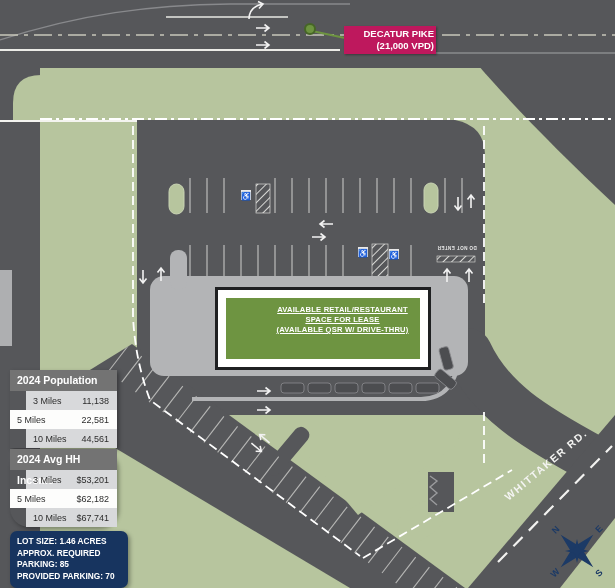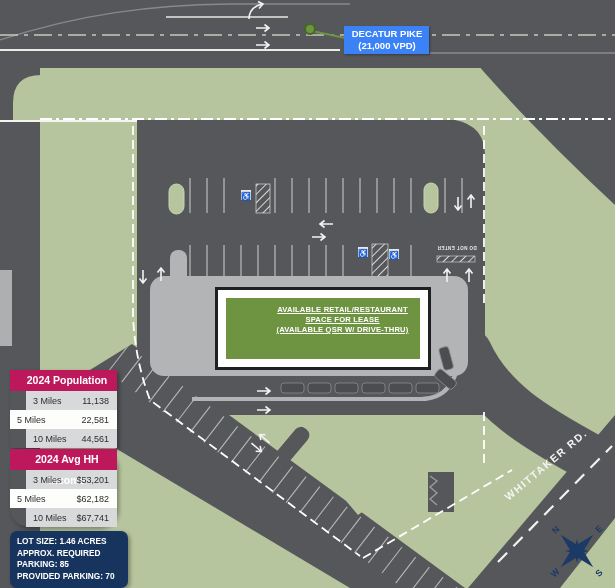--- a/index.html
+++ b/index.html
@@ -1,39 +1,39 @@
 <!DOCTYPE html>
 <html><head>
 <meta charset="utf-8">
 <style>
   html,body{margin:0;padding:0;background:#e8e8e8;}
   #stage{position:relative;width:615px;height:588px;overflow:hidden;
          font-family:"Liberation Sans",sans-serif;background:#b7c59e;}
   #plan{position:absolute;left:0;top:0;}
   .overlay{position:absolute;z-index:5;}
   
-  #decatur-badge{left:344px;top:26px;width:80px;background:#3b82f6;color:#fff;
-    text-align:center;padding:2px 2px 3px 3px;font-weight:bold;font-size:9.5px;line-height:11.5px;
+  #decatur-badge{left:344px;top:26px;width:80px;background:#be185d;color:#fff;
+    text-align:right;padding:2px 2px 3px 10px;font-weight:bold;font-size:9.5px;line-height:11.5px;
     box-shadow:1px 1px 2px rgba(0,0,0,.35);}
   
   #building-label{left:226px;top:305px;width:194px;text-align:center;color:#fff;
     font-weight:bold;font-size:7.6px;line-height:9.8px;letter-spacing:.2px;}
   #building-label .u{text-decoration:underline;padding-left:39px;}
   
   #whittaker-label{left:506px;top:492px;width:120px;color:#f4f4f2;font-weight:bold;
     font-size:10.5px;letter-spacing:1.6px;transform:rotate(-40deg);transform-origin:0 50%;}
   
   #dne-label{left:436px;top:245px;width:42px;color:#e9e9e9;font-size:4.6px;font-weight:bold;
     letter-spacing:.4px;transform:rotate(180deg);text-align:center;}
   
   .dtable{left:10px;width:107px;box-shadow:2px 2px 4px rgba(0,0,0,.35);}
   #pop-table{top:370px;}
   #inc-table{top:449px;border-radius:19px;}
-  .dtable .hd{background:#be185d;color:#fff;font-weight:bold;font-size:10.5px;
-    line-height:21px;padding:0 0 0 7px;height:21px;text-align:center;}
+  .dtable .hd{background:#737373;color:#fff;font-weight:bold;font-size:10.5px;
+    line-height:21px;padding:0 0 0 7px;height:21px;}
   .dtable .row{display:flex;justify-content:space-between;align-items:center;height:19px;
     padding:0 8px 0 7px;font-size:9px;color:#2c2c2c;}
   .dtable .row.odd{background:#d8d9db;margin-left:16px;}
   .dtable .row.even{background:#fdfdfc;}
   #info-box{left:10px;top:531px;width:104px;background:#17345f;color:#fff;
     font-size:8.3px;font-weight:bold;line-height:11.5px;padding:5px 7px 6px 7px;
     box-shadow:2px 2px 4px rgba(0,0,0,.35);border-radius:7px;}
 </style>
 </head>
 <body>

